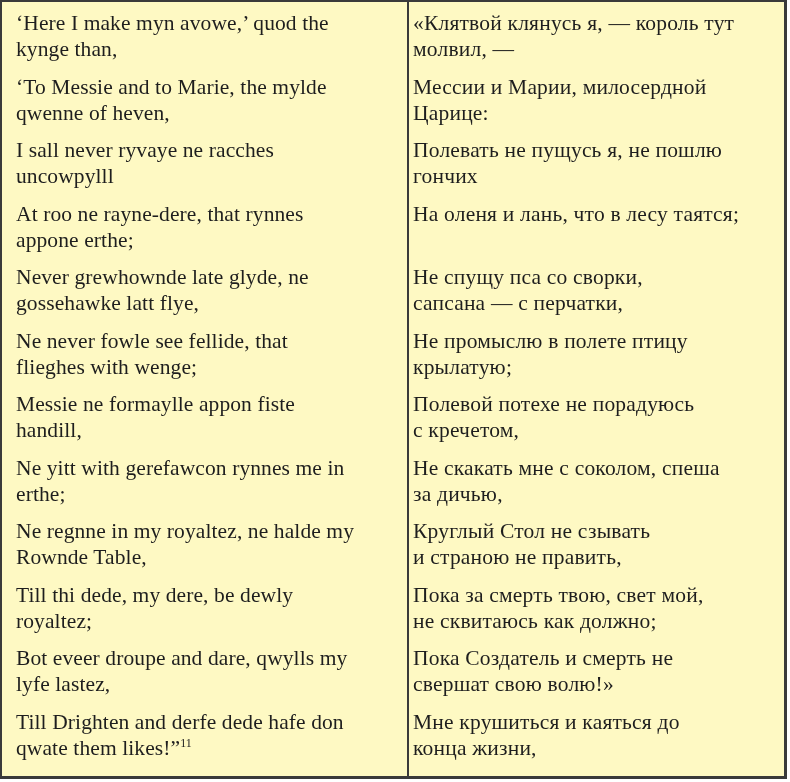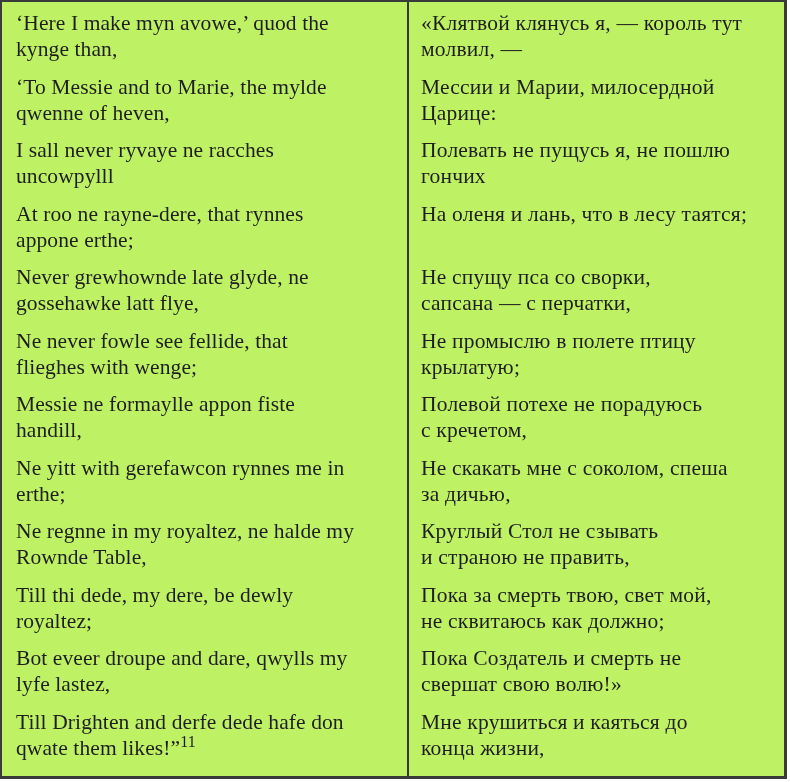--- a/index.html
+++ b/index.html
@@ -16,52 +16,52 @@
       position: absolute;
       left: 0;
       top: 0;
       width: 787px;
       height: 779px;
       border: 2px solid #3a3a3a;
       border-right-width: 3px;
       border-bottom-width: 3px;
       box-sizing: border-box;
       display: flex;
-      background: #bef264;
+      background: #fef9c3;
     }
     .col {
       box-sizing: border-box;
       padding-top: 8px;
     }
     .col-left {
       width: 407px;
       border-right: 2px solid #3a3a3a;
       padding-left: 14px;
       padding-right: 8px;
     }
     .col-right {
       flex: 1;
-      padding-left: 12px;
+      padding-left: 4px;
       padding-right: 8px;
     }
     .stanza {
       font-family: "Liberation Serif", "DejaVu Serif", serif;
       font-size: 21.5px;
       line-height: 26px;
       color: #1e1e1e;
       height: 54px;
       margin-bottom: 9.5px;
       white-space: pre-line;
       letter-spacing: 0.1px;
     }
     .col-right .stanza {
       letter-spacing: 0.2px;
     }
     sup.fn {
-      font-size: 16px;
+      font-size: 12px;
       line-height: 0;
       vertical-align: super;
     }
   </style>
 </head>
 <body>
 
 <div class="verse-table">
   <div class="col col-left">
     <div class="stanza">‘Here I make myn avowe,’ quod the

